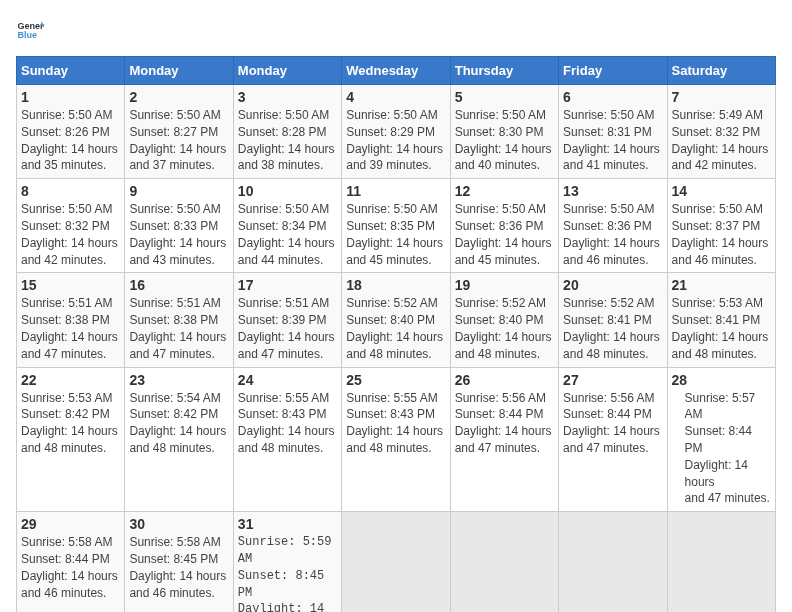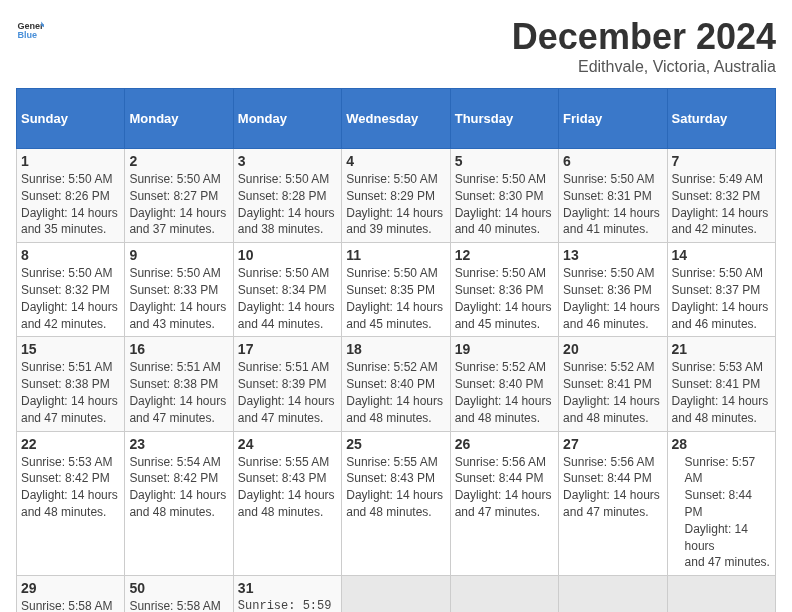--- a/index.html
+++ b/index.html
@@ -38,21 +38,21 @@
       color: #555;
     }
     table {
       width: 100%;
       border-collapse: collapse;
       font-size: 11px;
     }
     thead tr th {
       background-color: #3a78c9;
       color: #fff;
-      padding: 22px 4px;
+      padding: 6px 4px;
       text-align: left;
       font-size: 13px;
       font-weight: bold;
       border: 1px solid #2a68b9;
     }
     tbody tr td {
       border: 1px solid #ccc;
       vertical-align: top;
       padding: 4px;
       background: #fff;
@@ -81,24 +81,20 @@
 </head>
 <body>
 
 <div class="header-area">
   <div class="logo">
     <svg class="logo-icon" viewBox="0 0 40 40">
       <text x="2" y="18" font-size="13" font-weight="bold" fill="#333">General</text>
       <text x="2" y="32" font-size="13" font-weight="bold" fill="#4a90d9">Blue</text>
       <polygon points="36,8 44,18 36,14" fill="#4a90d9"></polygon>
     </svg>
-  </div>
-  <div class="title-area">
-    <div class="main-title">December 2024</div>
-    <div class="subtitle">Edithvale, Victoria, Australia</div>
   </div>
 </div>
 
 <table>
   <thead>
     <tr id="dow-header">
         <th>Sunday</th>
         <th>Monday</th>
         <th>Monday</th>
         <th>Wednesday</th>
@@ -314,21 +310,21 @@
       </tr>
       <tr>
         <td>
           <span class="day-num">29</span>
           <div class="day-detail" style="white-space: pre-line;">Sunrise: 5:58 AM
 Sunset: 8:44 PM
 Daylight: 14 hours
 and 46 minutes.</div>
         </td>
         <td>
-          <span class="day-num">50</span>
+          <span class="day-num">30</span>
           <div class="day-detail" style="white-space: pre-line;">Sunrise: 5:58 AM
 Sunset: 8:45 PM
 Daylight: 14 hours
 and 46 minutes.</div>
         </td>
         <td>
           <span class="day-num">31</span>
           <div class="day-detail" style="white-space: pre-line; font-family: Liberation Mono, monospace;">Sunrise: 5:59 AM
 Sunset: 8:45 PM
 Daylight: 14 hours

